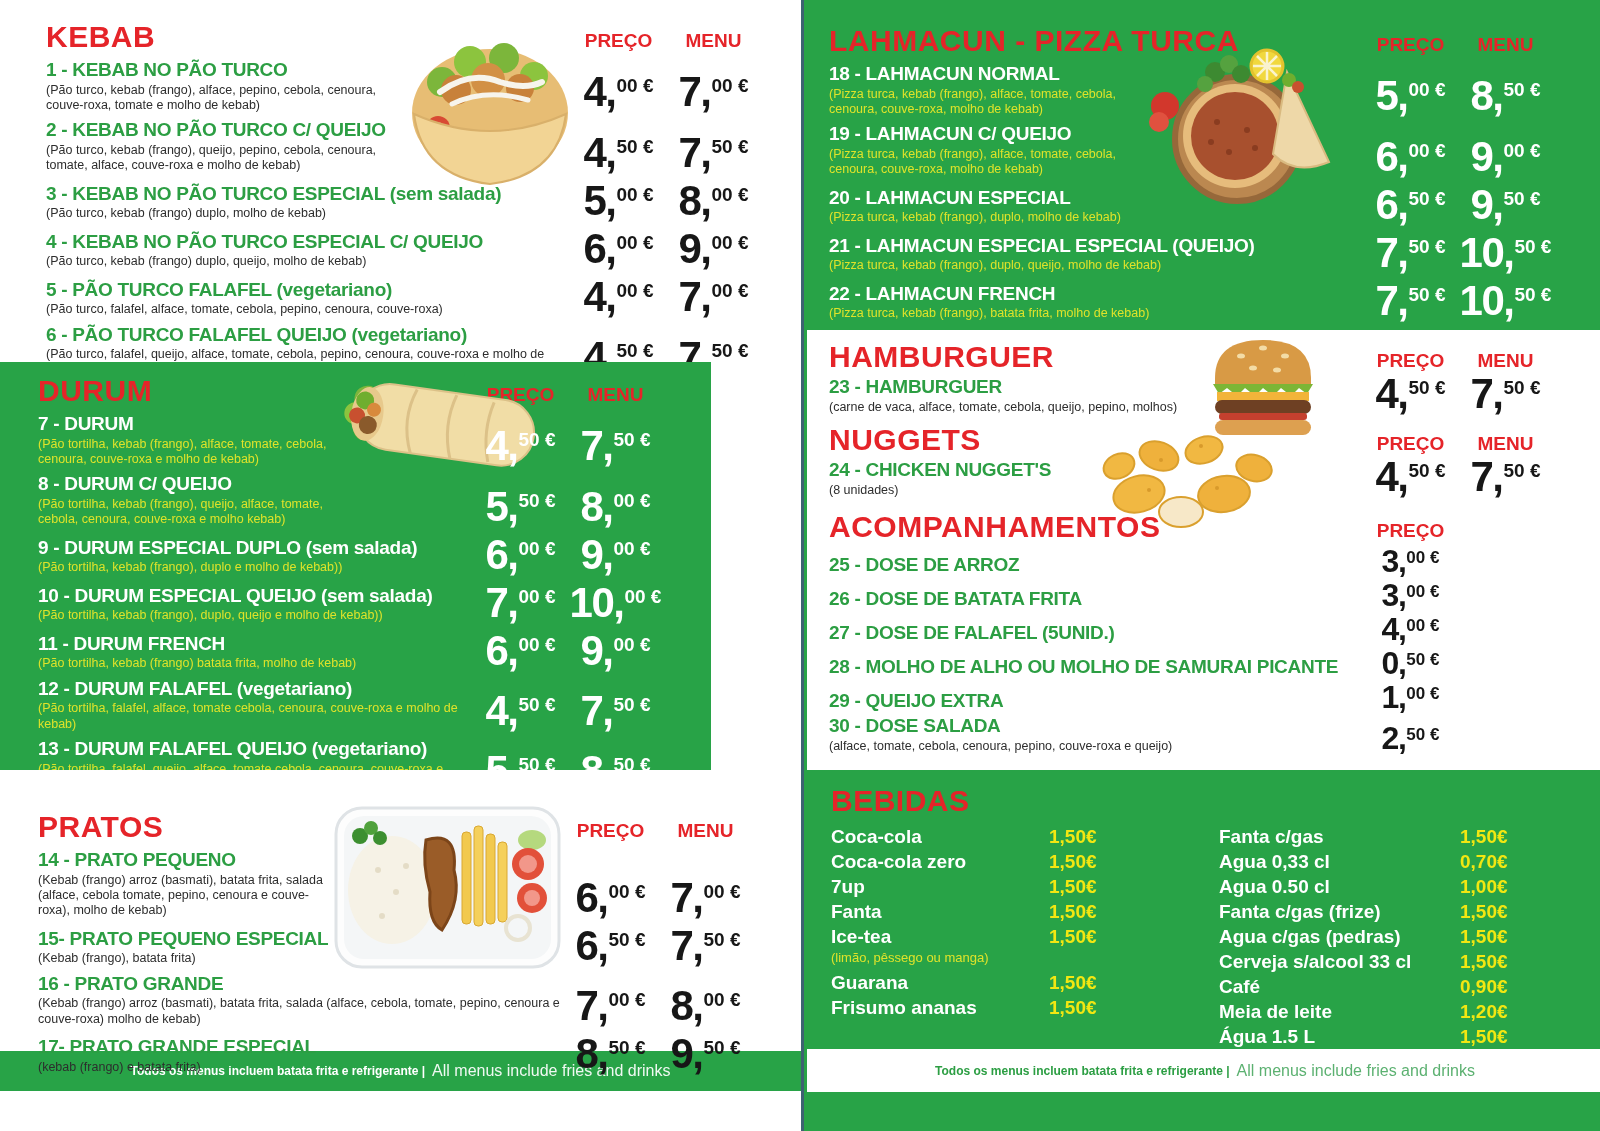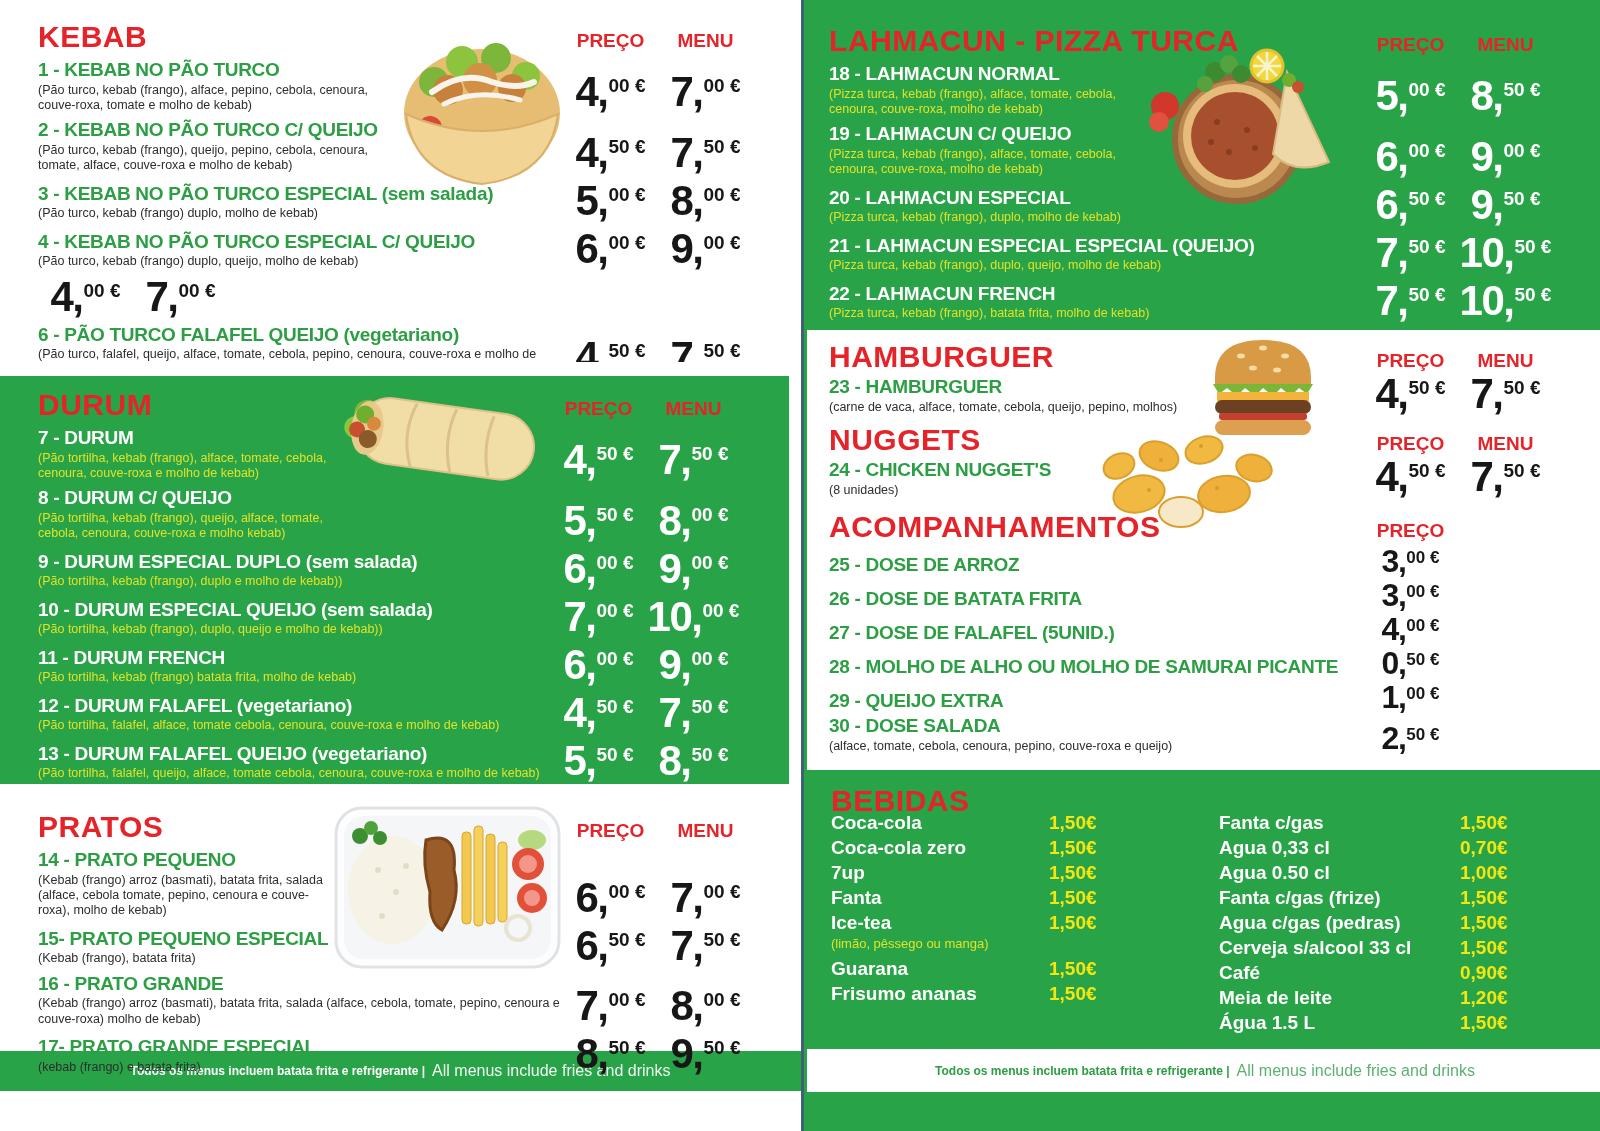--- a/index.html
+++ b/index.html
@@ -5,22 +5,22 @@
   :root{
     --green:#28a347; --red:#e52429; --itemgreen:#2c9e43; --yellow:#f2e712;
     --ingyellow:#dfe32a; --ink:#171717; --line:#3e6272;
   }
   html,body{margin:0;padding:0;width:1600px;height:1131px;overflow:hidden;
     font-family:"Liberation Sans",sans-serif;background:#fff;}
   #page{position:relative;width:1600px;height:1131px;background:#fff;}
 
   
   .sec{position:absolute;box-sizing:border-box;overflow:hidden;}
-  #kebab{left:0;top:0;width:801px;height:362px;padding:20px 48px 0 38px;background:#fff;border-radius:19px;}
-  #durum{left:0;top:376px;width:789px;height:408px;padding:12px 48px 0 38px;background:var(--green);}
+  #kebab{left:8px;top:0;width:801px;height:362px;padding:20px 48px 0 38px;background:#fff;border-radius:19px;}
+  #durum{left:0;top:362px;width:711px;height:408px;padding:12px 48px 0 38px;background:var(--green);}
   #pratos{left:0;top:770px;width:801px;height:281px;padding:12px 48px 0 38px;background:#fff;margin-top:28px;}
   #footer-left{left:0;top:1051px;width:801px;height:40px;background:var(--green);
     display:flex;align-items:center;justify-content:center;gap:7px;}
   #panel-right{left:801px;top:0;width:799px;height:1131px;background:var(--green);
     border-left:3px solid var(--line);}
   #lahmacun{left:3px;top:0;width:796px;height:330px;padding:24px 50px 0 22px;position:absolute;box-sizing:border-box;overflow:hidden;}
   #white-block{left:3px;top:330px;width:796px;height:440px;background:#fff;
     padding:10px 50px 0 22px;position:absolute;box-sizing:border-box;overflow:hidden;}
   #bebidas{left:3px;top:770px;width:796px;height:279px;padding:14px 0 0 24px;position:absolute;box-sizing:border-box;overflow:hidden;}
   #footer-right{left:3px;top:1049px;width:796px;height:43px;background:#fff;position:absolute;
@@ -44,21 +44,21 @@
   .pc{width:95px;text-align:center;flex:none;white-space:nowrap;}
   .pi{font-weight:800;font-size:42px;letter-spacing:-1.5px;color:var(--ink);line-height:1;}
   .ps{font-weight:800;font-size:19px;color:var(--ink);position:relative;top:-14px;margin-left:1px;}
   .on-green .pi,.on-green .ps{color:#fff;}
   .small-price .pi{font-size:32px;}
   .small-price .ps{font-size:17px;top:-9px;}
   .acomp-row{margin-top:2px;}
   .acomp-row .t{font-size:19px;}
 
   
-  .bcol{position:absolute;top:42px;}
+  .bcol{position:absolute;top:56px;}
   #bcol1{left:24px;width:292px;}
   #bcol2{left:412px;width:315px;}
   .brow{display:flex;margin-bottom:3px;align-items:baseline;}
   .bn{flex:1;color:#fff;font-weight:800;font-size:19px;line-height:1.15;}
   .bp{width:74px;color:var(--yellow);font-weight:800;font-size:19px;flex:none;}
   .bnote{color:var(--ingyellow);font-size:13px;margin:-1px 0 7px 0;}
 
   
   .fb{font-weight:800;font-size:12px;}
   .fr{font-weight:400;font-size:16px;}
@@ -119,20 +119,24 @@
     </div>
     <div class="row mi">
       <div class="txt">
           <div class="t">4 - KEBAB NO PÃO TURCO ESPECIAL C/ QUEIJO</div>
           <div class="d">(Pão turco, kebab (frango) duplo, queijo, molho de kebab)</div>
         </div>
       <div class="pc"><span class="pi">6,</span><span class="ps">00 €</span></div>
       <div class="pc"><span class="pi">9,</span><span class="ps">00 €</span></div>
     </div>
     <div class="row mi">
+      <div class="txt">
+          <div class="t">5 - PÃO TURCO FALAFEL (vegetariano)</div>
+          <div class="d">(Pão turco, falafel, alface, tomate, cebola, pepino, cenoura, couve-roxa)</div>
+        </div>
       <div class="pc"><span class="pi">4,</span><span class="ps">00 €</span></div>
       <div class="pc"><span class="pi">7,</span><span class="ps">00 €</span></div>
     </div>
     <div class="row mi">
       <div class="txt">
           <div class="t">6 - PÃO TURCO FALAFEL QUEIJO (vegetariano)</div>
           <div class="d">(Pão turco, falafel, queijo, alface, tomate, cebola, pepino, cenoura, couve-roxa e molho de kebab)</div>
         </div>
       <div class="pc"><span class="pi">4,</span><span class="ps">50 €</span></div>
       <div class="pc"><span class="pi">7,</span><span class="ps">50 €</span></div>

